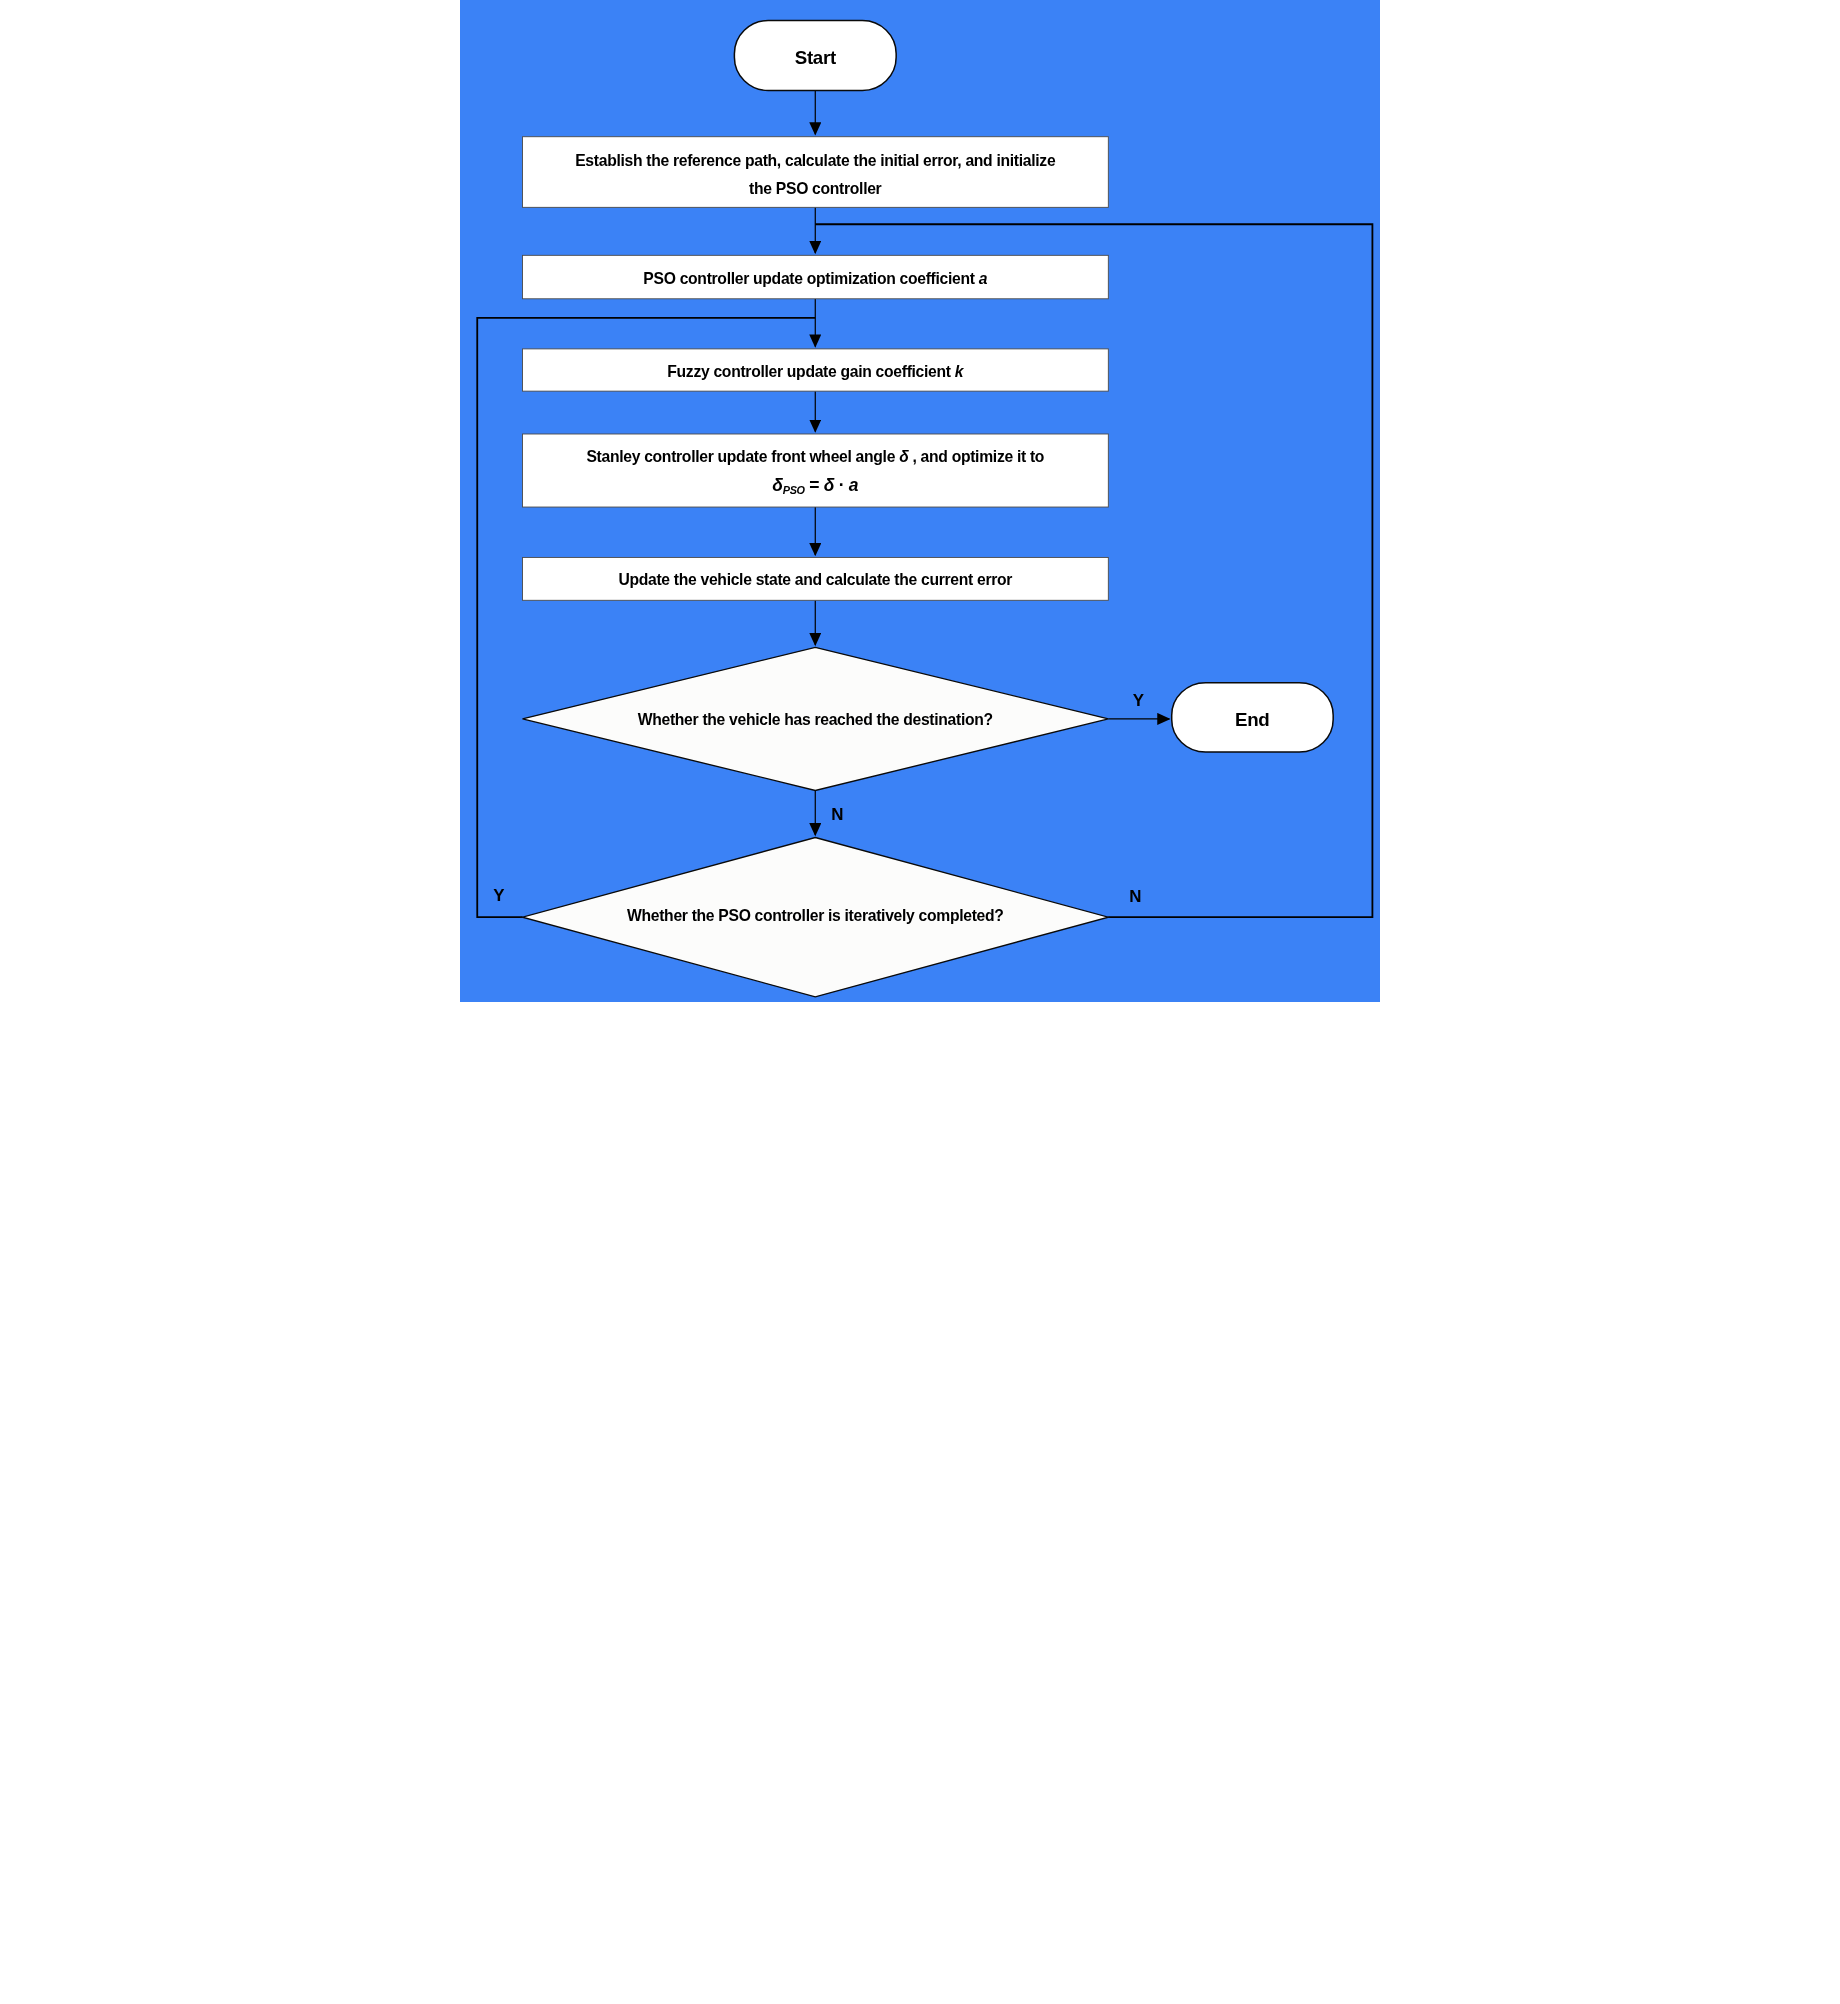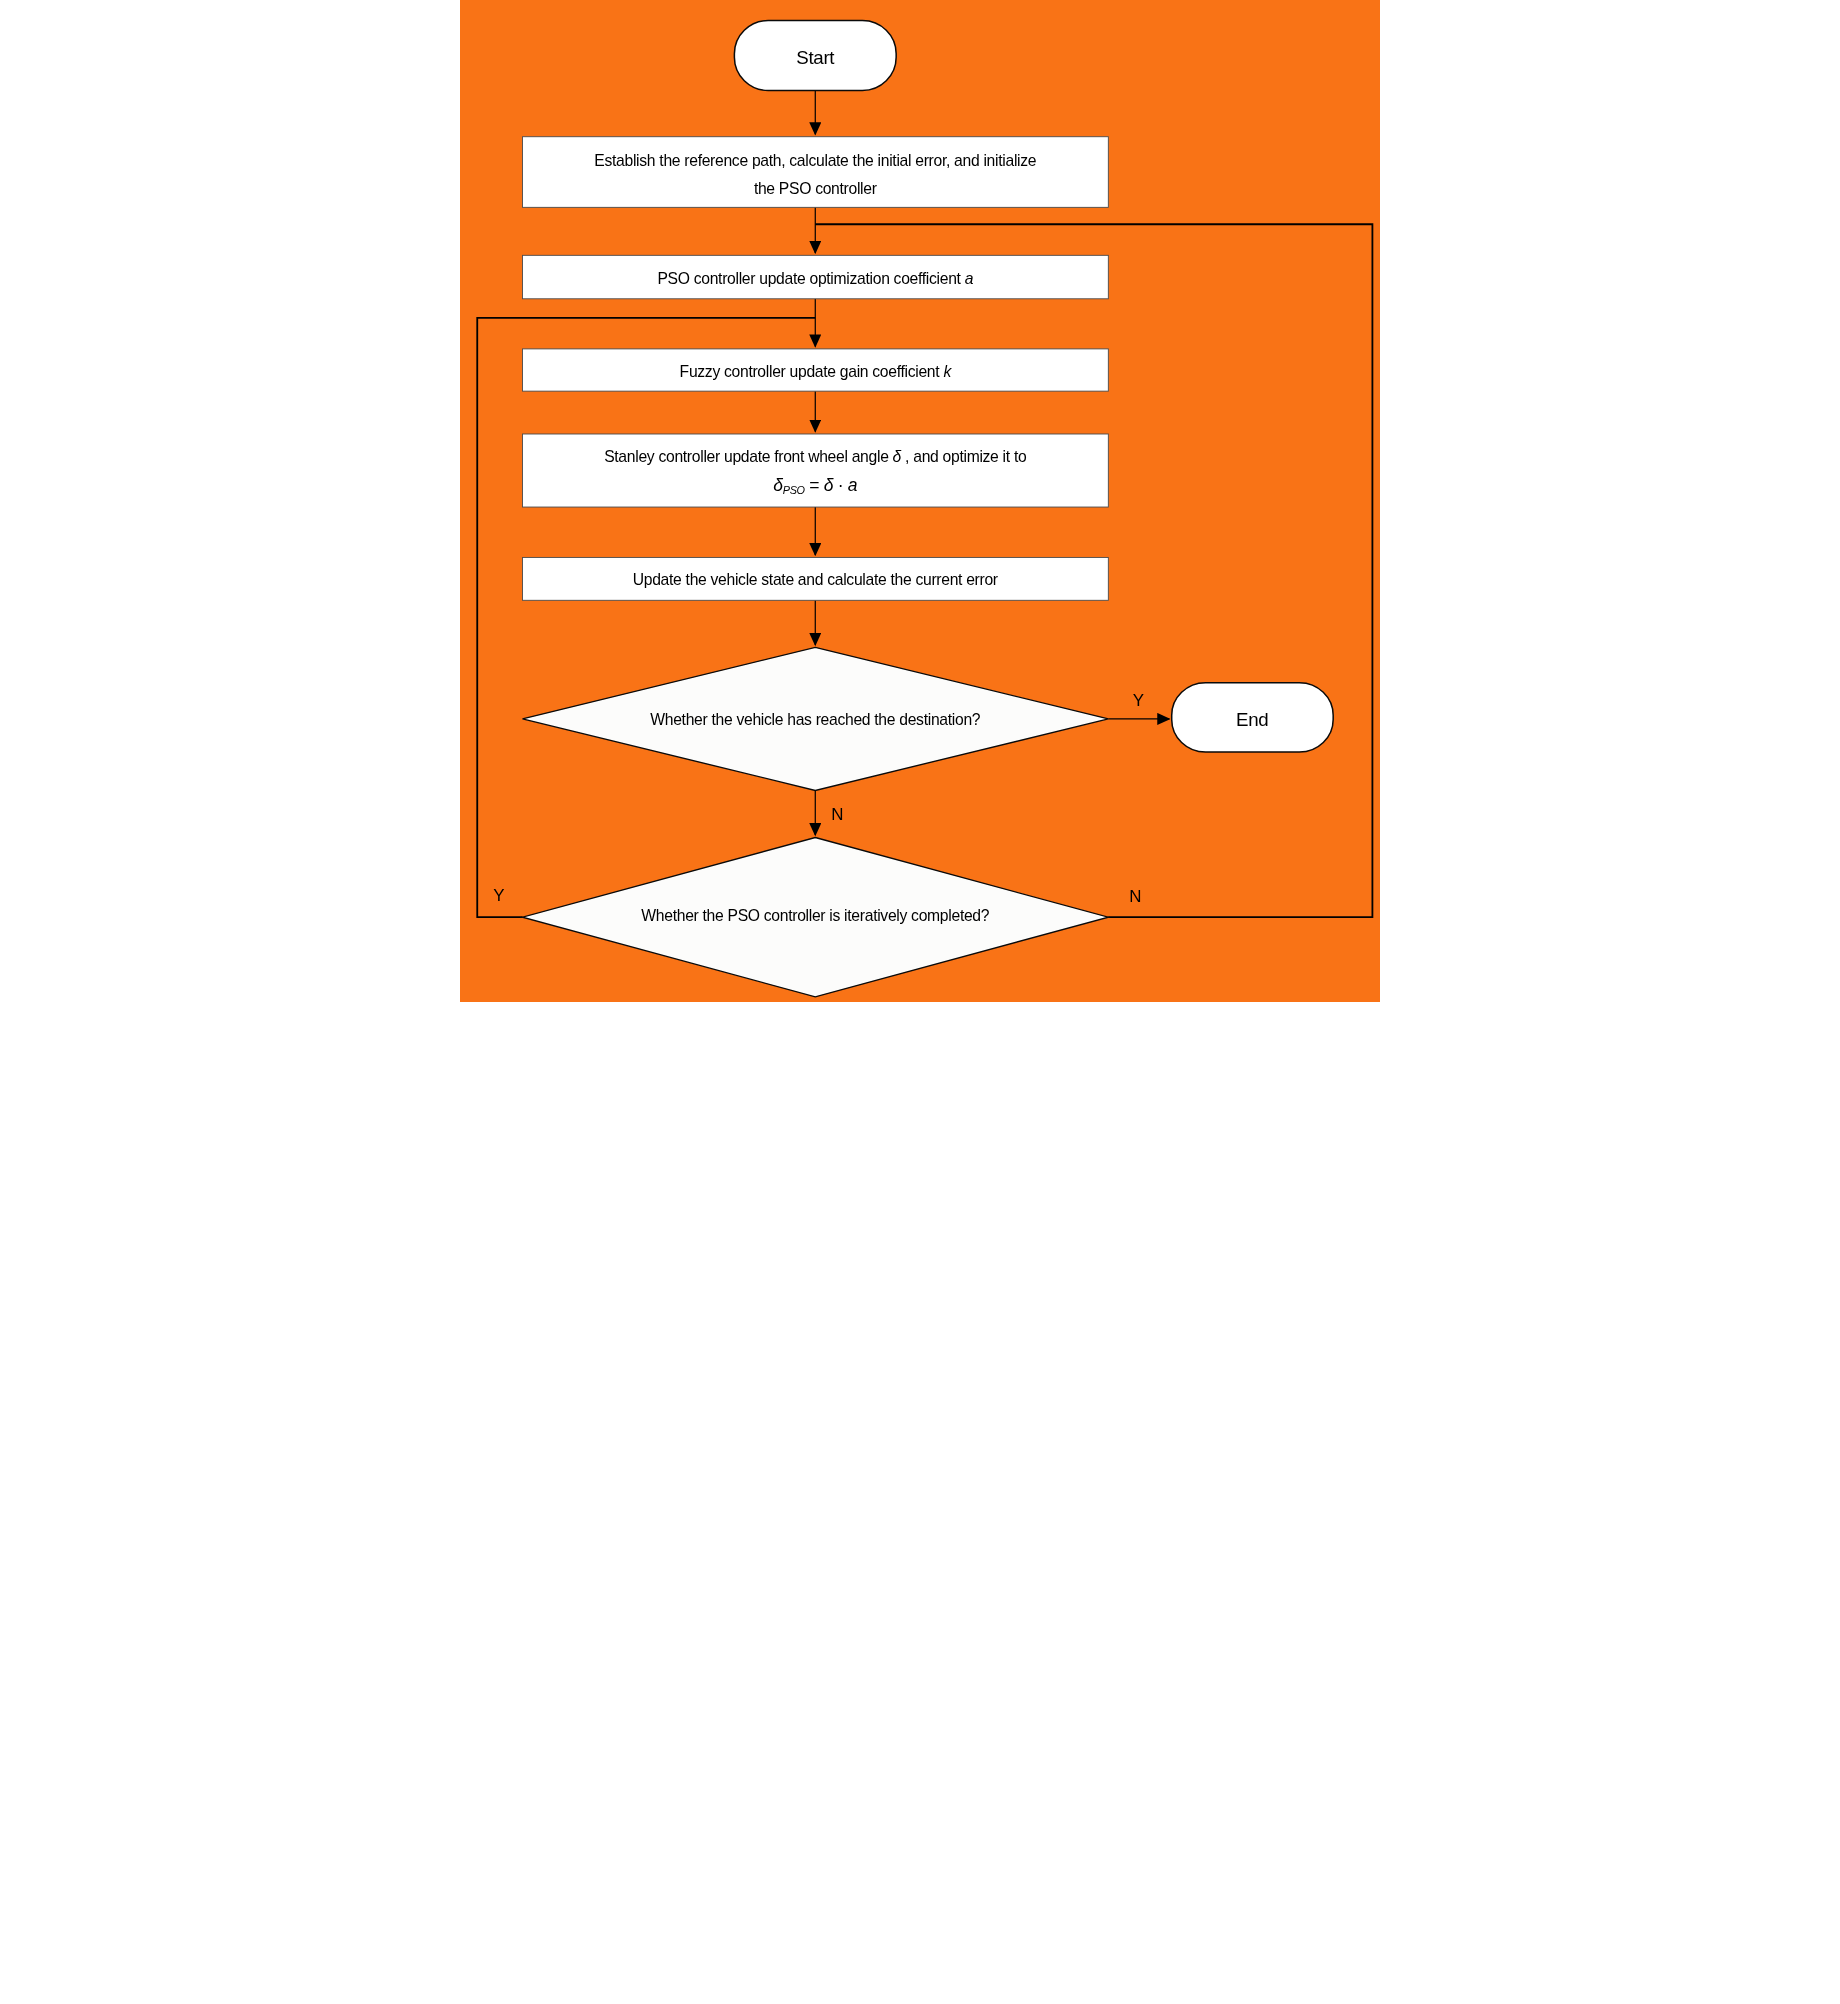--- a/index.html
+++ b/index.html
@@ -4,21 +4,22 @@
 <style>
   html, body {
     margin: 0;
     padding: 0;
     background: #ffffff;
   }
   .canvas-wrap {
     width: 920px;
     height: 1002px;
     margin: 0 auto;
-    background: #f97316;
+    background: #3b82f6;
+    font-weight: bold;
   }
   svg {
     display: block;
     width: 100%;
     height: 100%;
   }
   .shape-rect {
     fill: #ffffff;
     stroke: #4b4b4b;
     stroke-width: 3;

